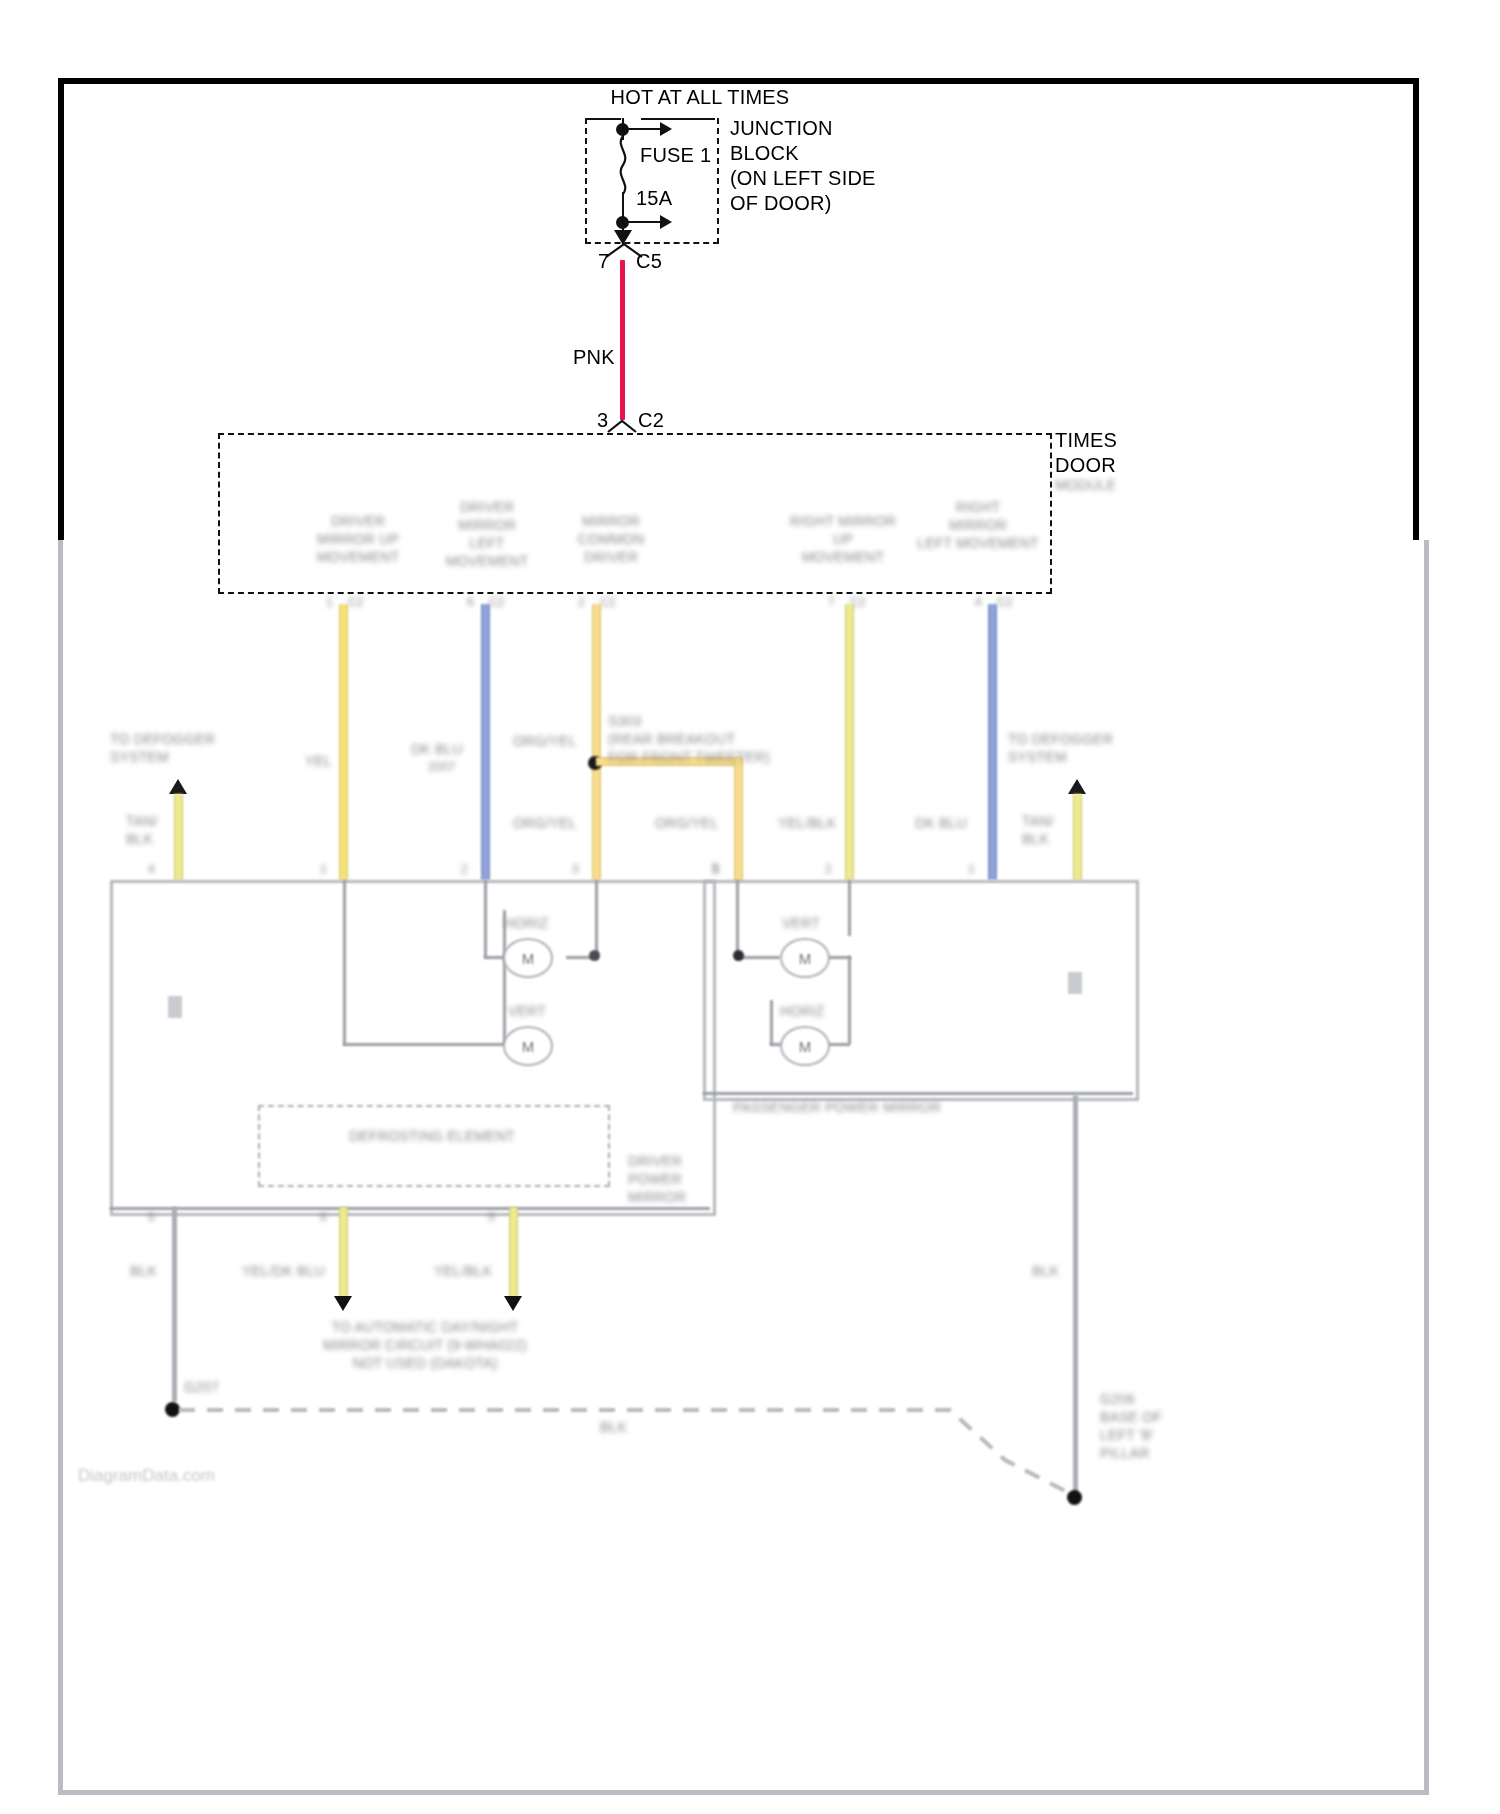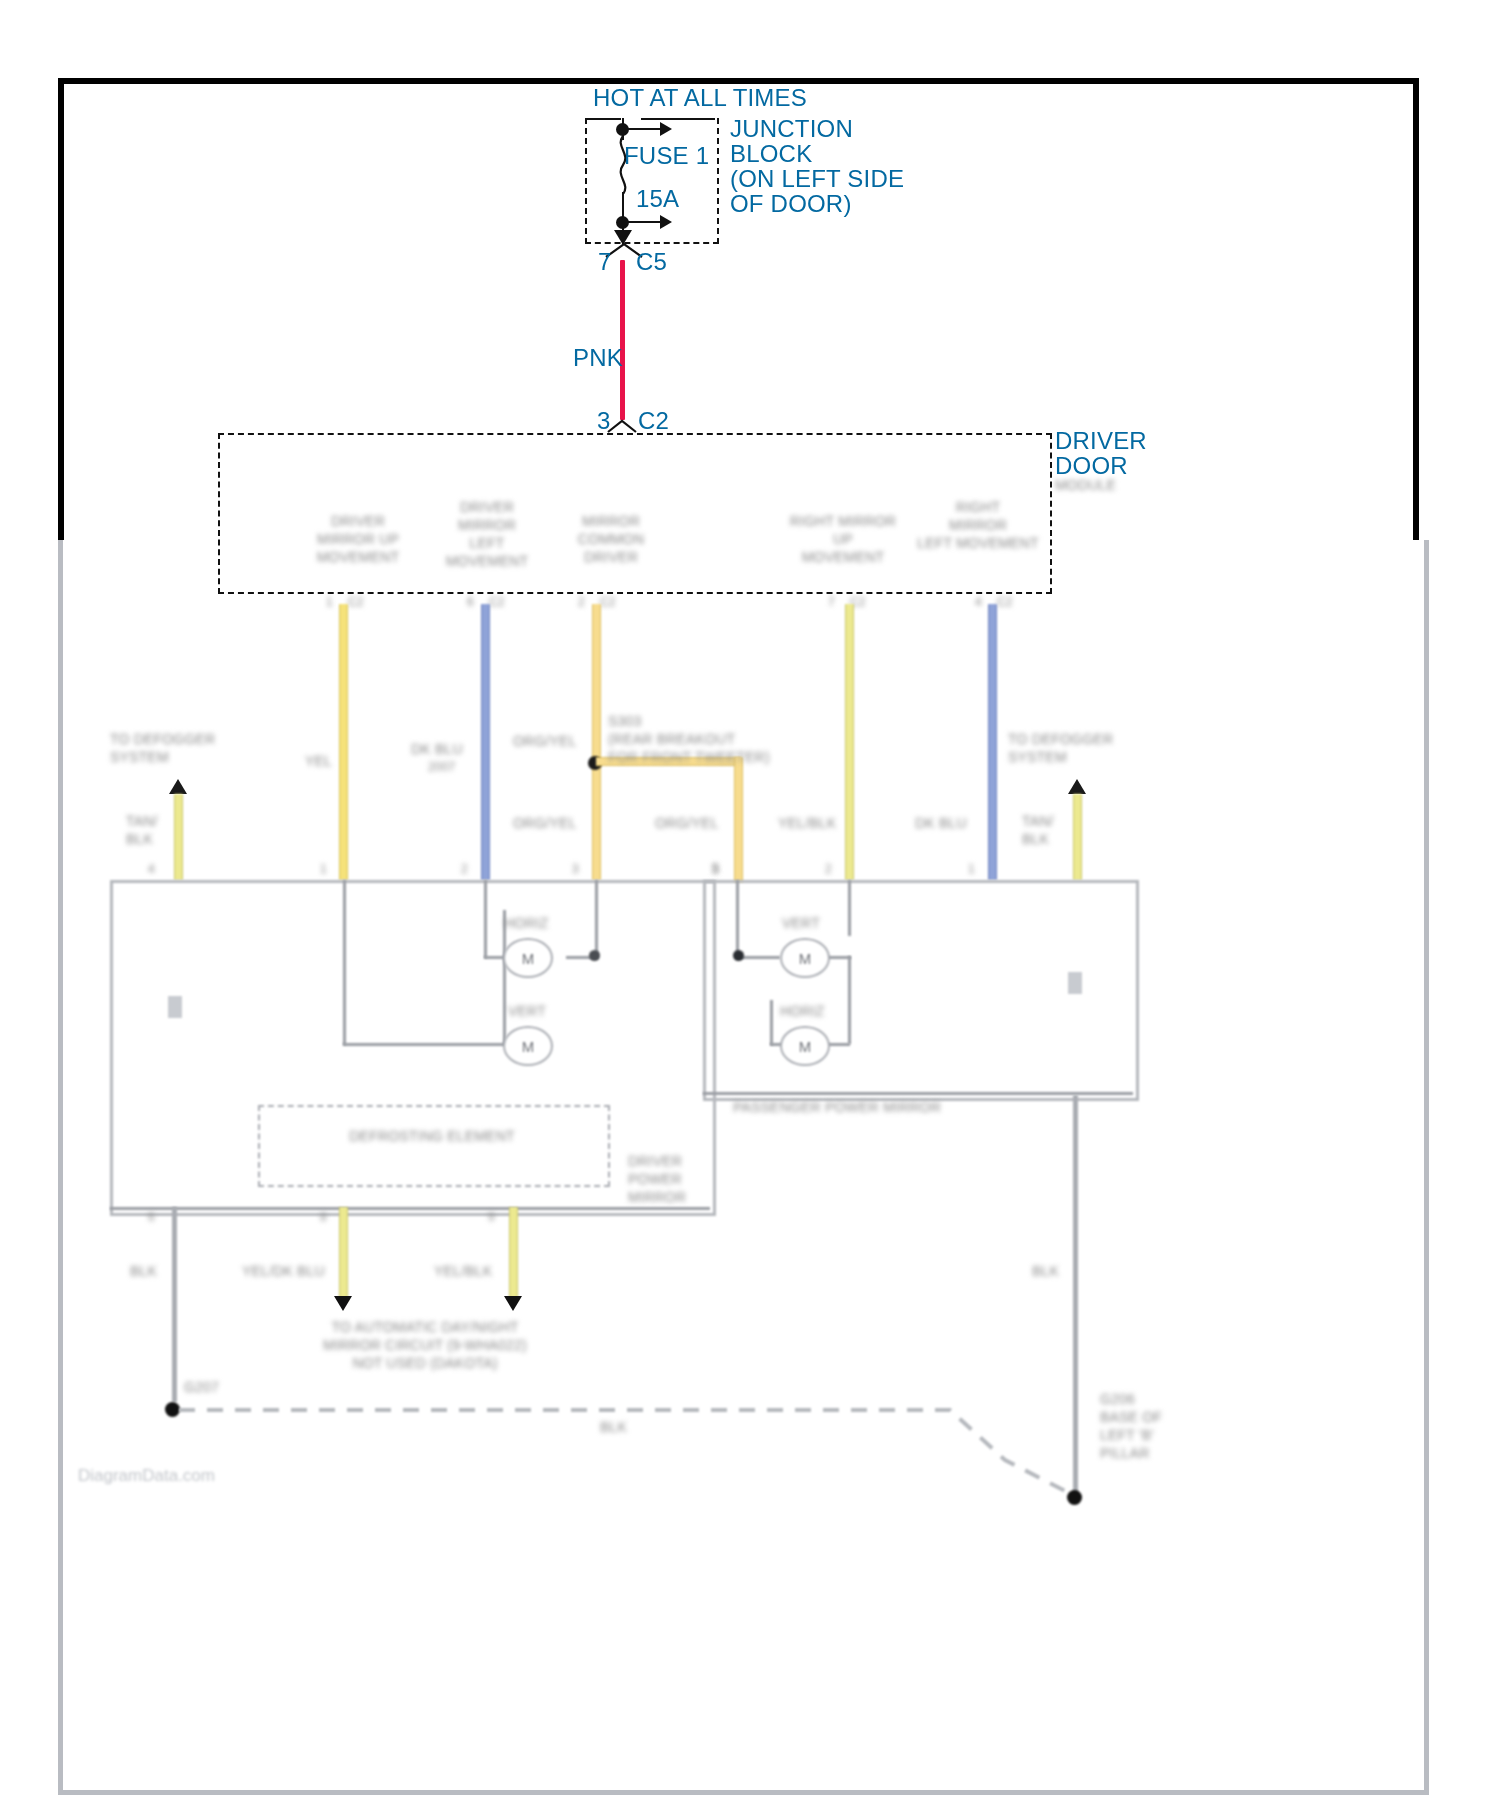--- a/index.html
+++ b/index.html
@@ -9,21 +9,21 @@
   
   .frame-top{position:absolute;left:58px;top:78px;width:1361px;height:6px;background:#000;}
   .frame-left-top{position:absolute;left:58px;top:78px;width:6px;height:462px;background:#000;}
   .frame-right-top{position:absolute;left:1413px;top:78px;width:6px;height:462px;background:#000;}
 
   .frame-body{position:absolute;left:58px;top:540px;width:1361px;height:1250px;
               border:5px solid #b9bcc2;border-top:none;background:#fff;}
 
   
   .t{position:absolute;white-space:pre;color:#111;letter-spacing:.2px;}
-  .sharp{font-size:24px;line-height:25px;color:#0369a1;}
+  .sharp{font-size:20px;line-height:25px;color:#000000;}
   .blur3{filter:blur(2.6px);color:#8a8a8a;}
   .sm{font-size:14px;line-height:18px;}
   .xs{font-size:12px;line-height:15px;}
   .ctr{text-align:center;}
 
   
   .v{position:absolute;background:#111;width:2px;}
   .h{position:absolute;background:#111;height:2px;}
   .vgb{position:absolute;background:#9a9da3;width:3px;filter:blur(1.2px);}
   .hgb{position:absolute;background:#9a9da3;height:3px;filter:blur(1.2px);}
@@ -76,21 +76,21 @@
   <div class="h" style="left:641px;top:118px;width:74px;background:#111;"></div>
 
   <div class="v" style="left:622px;top:118px;height:22px;"></div>
   <div class="dot" style="left:616px;top:123px;width:13px;height:13px;"></div>
   <div class="h" style="left:628px;top:128px;width:36px;"></div>
   <div class="arrow-r" style="left:660px;top:122px;"></div>
 
   <svg style="position:absolute;left:612px;top:136px;width:22px;height:58px;">
     <path d="M11 0 C3 10, 19 18, 11 29 C3 40, 19 48, 11 58" stroke="#111" stroke-width="2.2" fill="none"></path>
   </svg>
-  <div class="t sharp" style="left:624px;top:143px;">FUSE 1</div>
+  <div class="t sharp" style="left:640px;top:143px;">FUSE 1</div>
   <div class="t sharp" style="left:636px;top:186px;">15A</div>
 
   <div class="v" style="left:622px;top:192px;height:52px;"></div>
   <div class="dot" style="left:616px;top:216px;width:13px;height:13px;"></div>
   <div class="h" style="left:628px;top:221px;width:36px;"></div>
   <div class="arrow-r" style="left:660px;top:215px;"></div>
   <div class="arrow-d-blk" style="left:614px;top:230px;"></div>
 
   <svg style="position:absolute;left:604px;top:241px;width:40px;height:18px;">
     <path d="M2 16 L20 3 L38 16" stroke="#111" stroke-width="2.2" fill="none"></path>
@@ -107,21 +107,21 @@
   <div class="t sharp" style="left:573px;top:345px;">PNK</div>
 
   <div class="t sharp" style="left:597px;top:408px;">3</div>
   <div class="t sharp" style="left:638px;top:408px;">C2</div>
   <svg style="position:absolute;left:606px;top:418px;width:32px;height:16px;">
     <path d="M2 14 L16 3 L30 14" stroke="#111" stroke-width="2.2" fill="none"></path>
   </svg>
 
   <div style="position:absolute;left:218px;top:433px;width:830px;height:157px;
               border:2px dashed #111;border-bottom-style:dashed;"></div>
-  <div class="t sharp" style="left:1055px;top:428px;"><span style="white-space:pre-line;">DRIVER
+  <div class="t sharp" style="left:1055px;top:428px;"><span style="white-space:pre-line;">TIMES
 DOOR</span></div>
   <div class="t sm blur3" style="left:1055px;top:476px;">MODULE</div>
 
   <div class="t sm blur3 ctr" style="left:288px;top:512px;width:140px;white-space:pre-line;">DRIVER
 MIRROR UP
 MOVEMENT</div>
   <div class="t sm blur3 ctr" style="left:432px;top:498px;width:110px;white-space:pre-line;">DRIVER
 MIRROR
 LEFT
 MOVEMENT</div>

